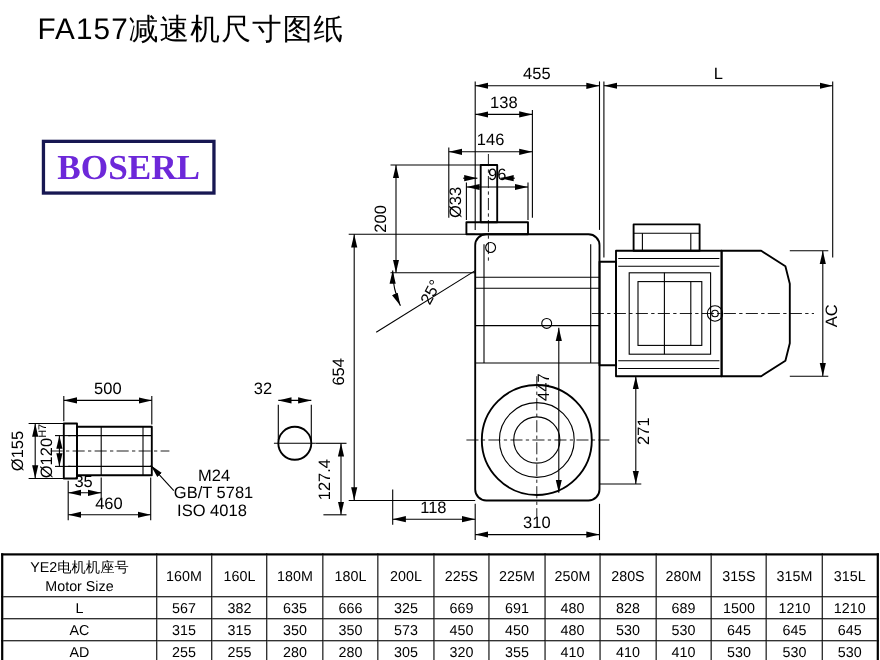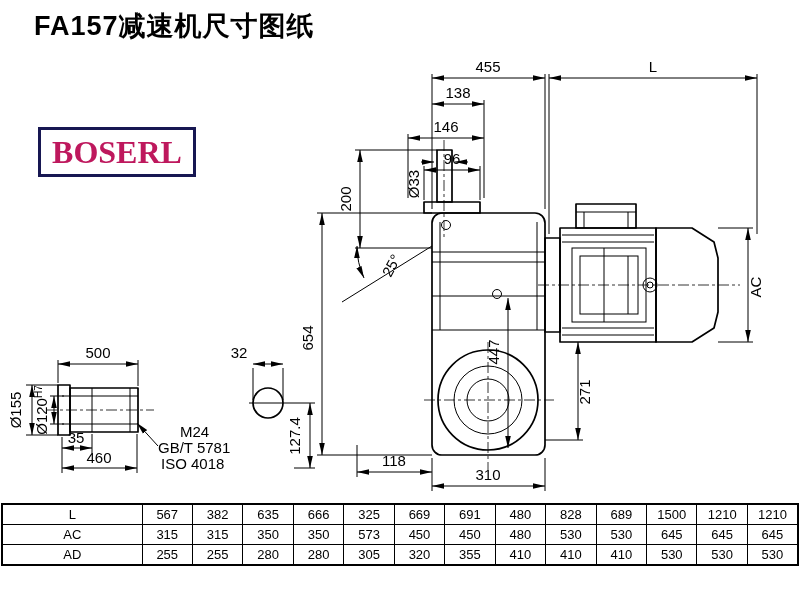--- a/index.html
+++ b/index.html
@@ -1,21 +1,21 @@
 <!DOCTYPE html>
 <html><head>
 <meta charset="utf-8">
 <style>
   html,body{margin:0;padding:0}
   body{width:800px;height:600px;background:#fff;position:relative;overflow:hidden;
        font-family:"Liberation Sans",sans-serif;color:#000}
-  .title{position:absolute;left:34px;top:8px;font-size:27px;font-weight:bold;letter-spacing:1px;white-space:nowrap}
+  .title{position:absolute;left:34px;top:8px;font-size:27px;font-weight:normal;letter-spacing:1px;white-space:nowrap}
   .logo{position:absolute;left:38px;top:127px;width:152px;height:44px;border:3px solid #171752;
         display:flex;align-items:center;justify-content:center;background:#fff}
-  .logo span{font-family:"Liberation Serif",serif;font-size:32px;font-weight:bold;color:#be185d}
+  .logo span{font-family:"Liberation Serif",serif;font-size:32px;font-weight:bold;color:#6d28d9}
   svg.drawing{position:absolute;left:0;top:0}
   svg .o{fill:none;stroke:#000;stroke-width:1.7;stroke-linejoin:round}
   svg .o2{fill:none;stroke:#000;stroke-width:1}
   svg .d{fill:none;stroke:#000;stroke-width:1}
   svg .cl{fill:none;stroke:#000;stroke-width:.8;stroke-dasharray:11 3 3 3}
   svg text{fill:#000;font-family:"Liberation Sans",sans-serif;font-size:15px;text-anchor:middle}
   svg text.lft{text-anchor:start}
   .tablewrap{position:absolute;left:1px;top:503px;width:798px}
   table{width:100%;border-collapse:collapse;table-layout:fixed;font-size:13px;border:2px solid #000}
   th,td{border:1px solid #000;text-align:center;vertical-align:middle;padding:0;font-weight:normal;height:19px}
@@ -182,20 +182,39 @@
     <text class="lft" x="161" y="469">ISO 4018</text>
   </g>
 </svg>
 
 <div class="tablewrap">
   <table>
     <colgroup>
         <col class="label">
       </colgroup>
     <tbody id="size-table">
+        <tr class="head">
+          <th>
+            <div>YE2电机机座号</div>
+            <div>Motor Size</div>
+          </th>
+          <th>160M</th>
+          <th>160L</th>
+          <th>180M</th>
+          <th>180L</th>
+          <th>200L</th>
+          <th>225S</th>
+          <th>225M</th>
+          <th>250M</th>
+          <th>280S</th>
+          <th>280M</th>
+          <th>315S</th>
+          <th>315M</th>
+          <th>315L</th>
+        </tr>
         <tr>
           <th>L</th>
           <td>567</td>
           <td>382</td>
           <td>635</td>
           <td>666</td>
           <td>325</td>
           <td>669</td>
           <td>691</td>
           <td>480</td>

